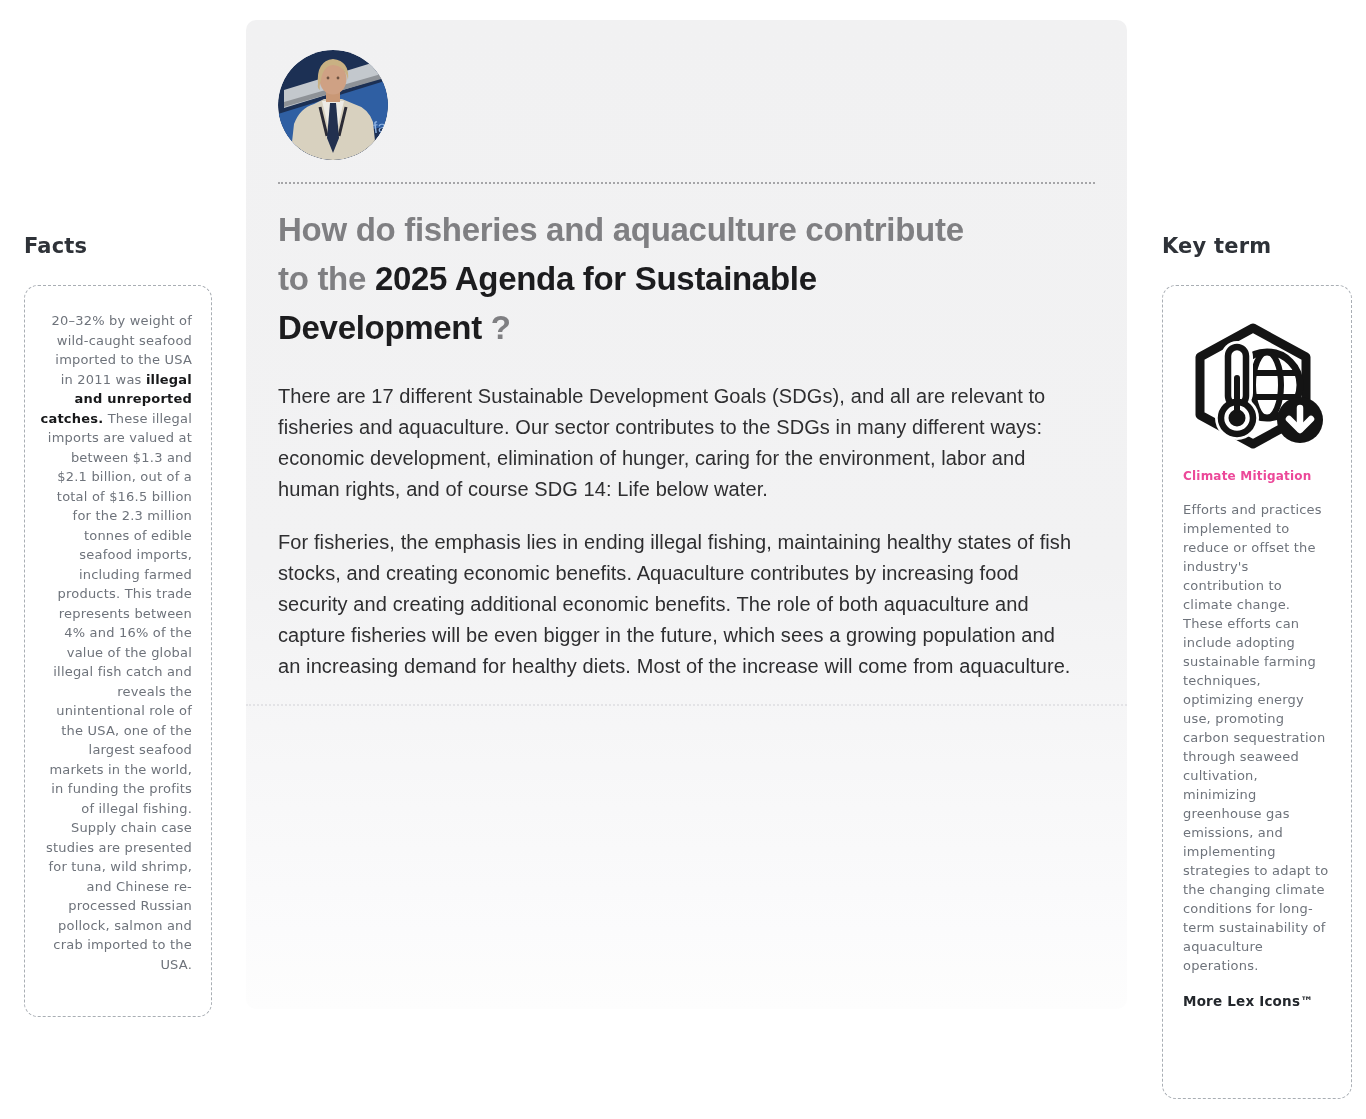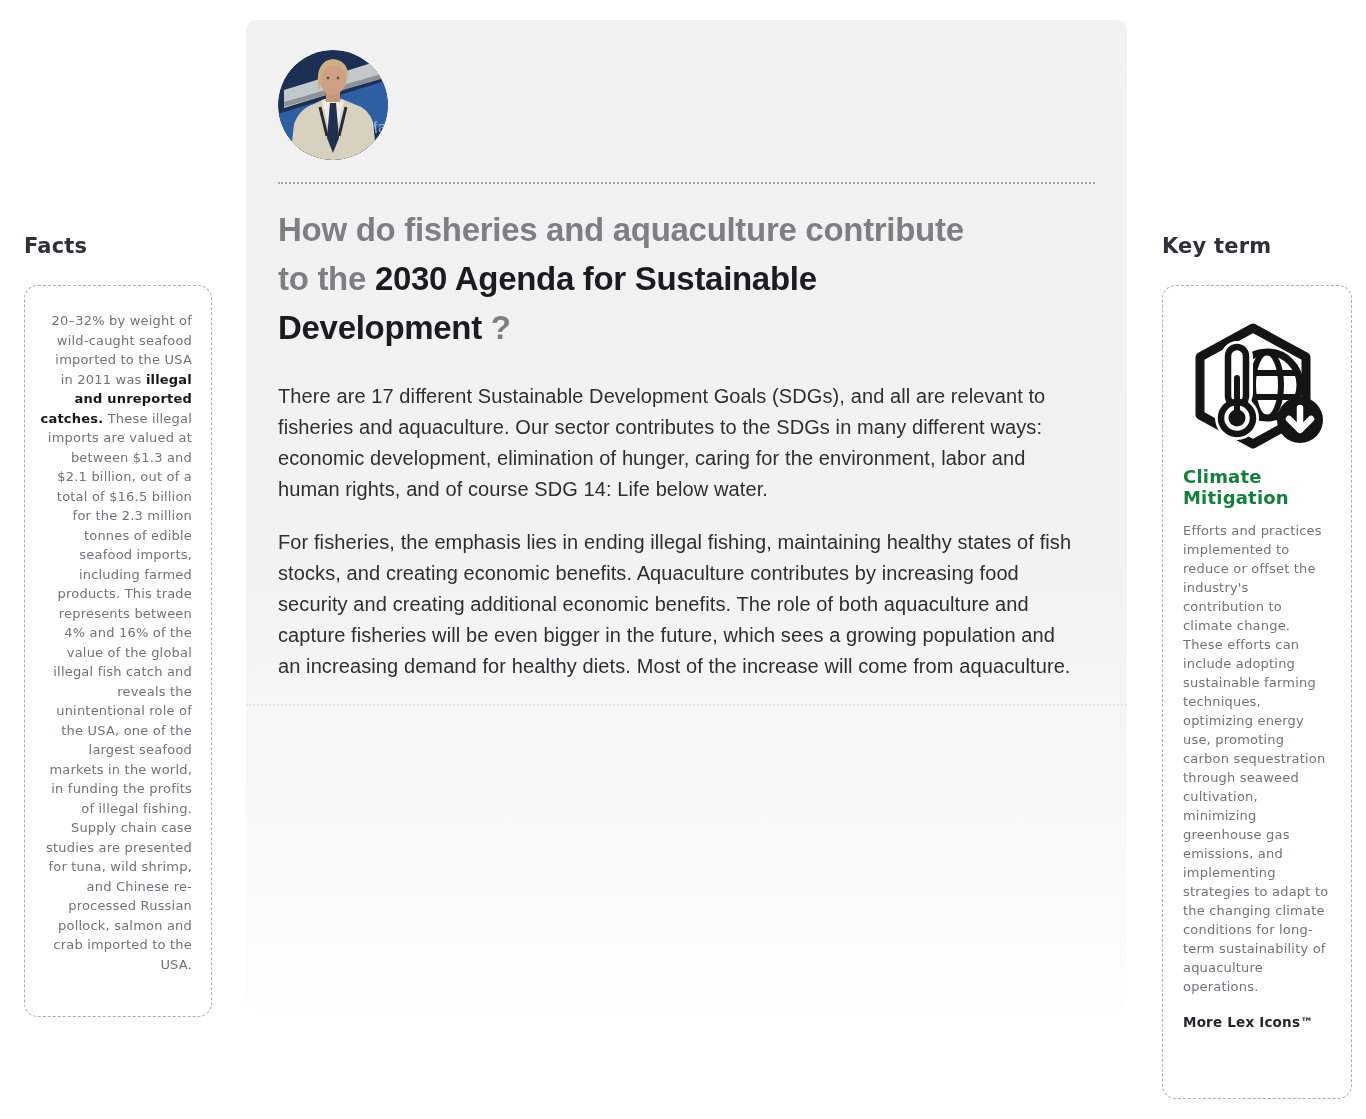--- a/index.html
+++ b/index.html
@@ -117,24 +117,24 @@
 
   .keyterm-box {
     left: 1162px; top: 285px;
     width: 190px;
     min-height: 814px;
     padding: 30px 20px 18px 20px;
   }
   .keyterm-icon { width: 140px; height: 140px; display: block; }
   .keyterm-title {
     margin-top: 10px;
-    font-size: 18px;
+    font-size: 12px;
     line-height: 21px;
     font-weight: bold;
-    color: #15803d;
+    color: #ec4899;
     letter-spacing: 0.2px;
   }
   .keyterm-def {
     margin-top: 13px;
     font-size: 13px;
     line-height: 19px;
     color: #6e737b;
     letter-spacing: 0.2px;
   }
   .keyterm-link {
@@ -182,21 +182,21 @@
           <circle cx="50" cy="28" r="1.4" fill="#6d5140"></circle>
           <circle cx="60" cy="28" r="1.4" fill="#6d5140"></circle>
           <path d="M40,34 Q38,11 55,9 Q72,11 70,30 Q67,16 55,15 Q45,16 43,30 Q41,36 42,40 Q39,38 40,34 Z" fill="#c9b183"></path>
         </g>
       </svg>
     </div>
   </div>
 
   <div class="divider-top"></div>
 
-  <h1 class="headline"><span class="t-gray">How do fisheries and aquaculture contribute to the </span><span class="t-dark">2030 Agenda for Sustainable Development</span><span class="t-gray"> ?</span></h1>
+  <h1 class="headline"><span class="t-gray">How do fisheries and aquaculture contribute to the </span><span class="t-dark">2025 Agenda for Sustainable Development</span><span class="t-gray"> ?</span></h1>
 
   <div class="body-copy">
     <p>There are 17 different Sustainable Development Goals (SDGs), and all are relevant to fisheries and aquaculture. Our sector contributes to the SDGs in many different ways: economic development, elimination of hunger, caring for the environment, labor and human rights, and of course SDG 14: Life below water.</p>
     <p>For fisheries, the emphasis lies in ending illegal fishing, maintaining healthy states of fish stocks, and creating economic benefits. Aquaculture contributes by increasing food security and creating additional economic benefits. The role of both aquaculture and capture fisheries will be even bigger in the future, which sees a growing population and an increasing demand for healthy diets. Most of the increase will come from aquaculture.</p>
   </div>
 
   <div class="divider-bottom"></div>
 </div>
 
 <div class="side-heading keyterm-heading">Key term</div>

